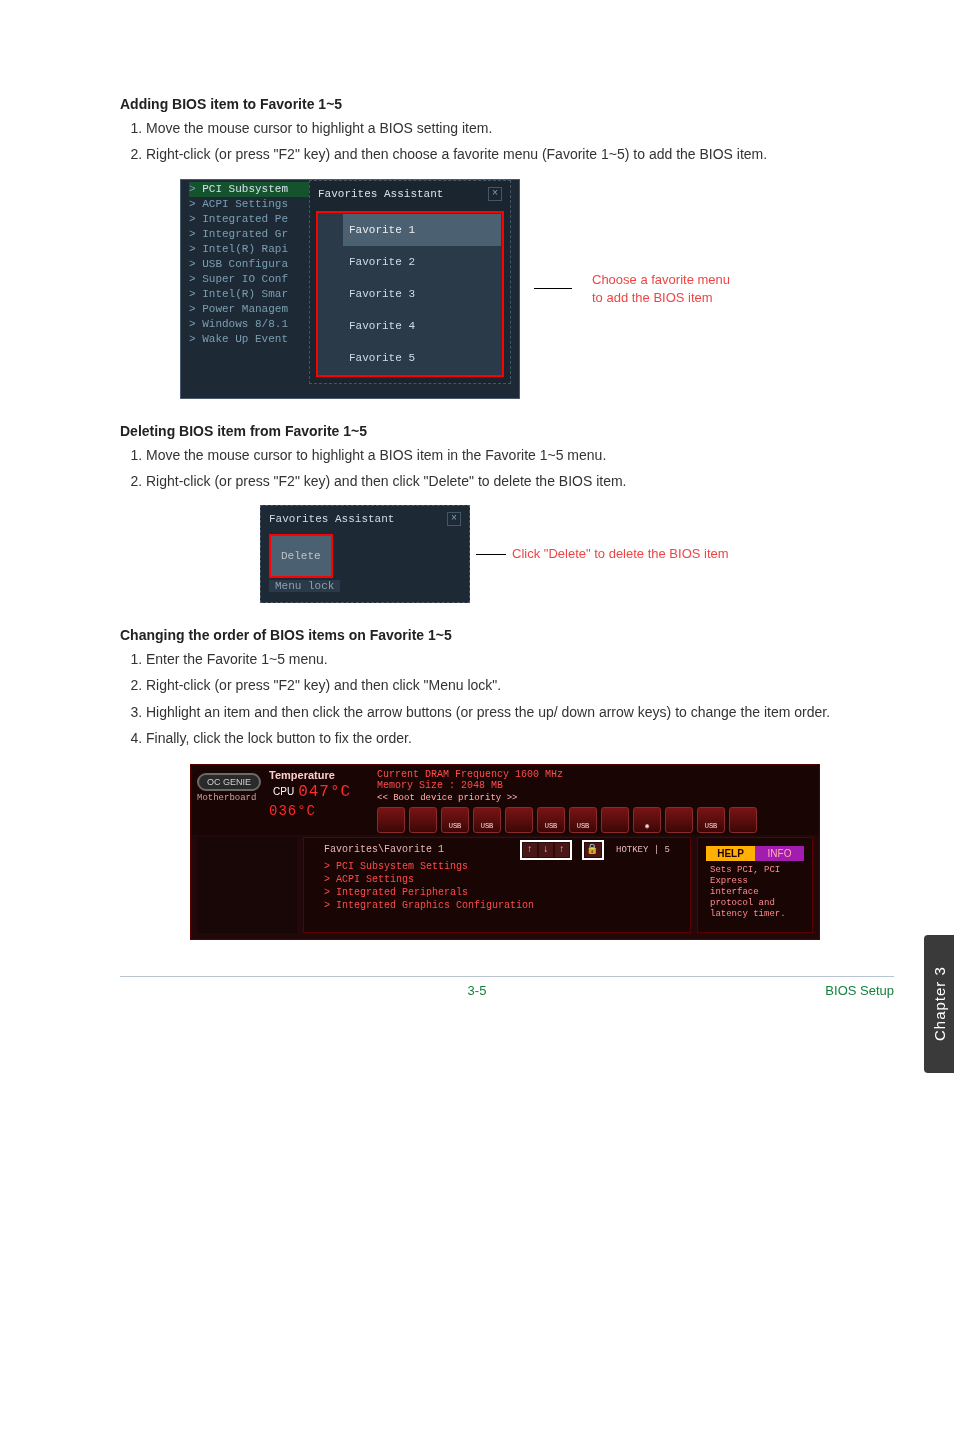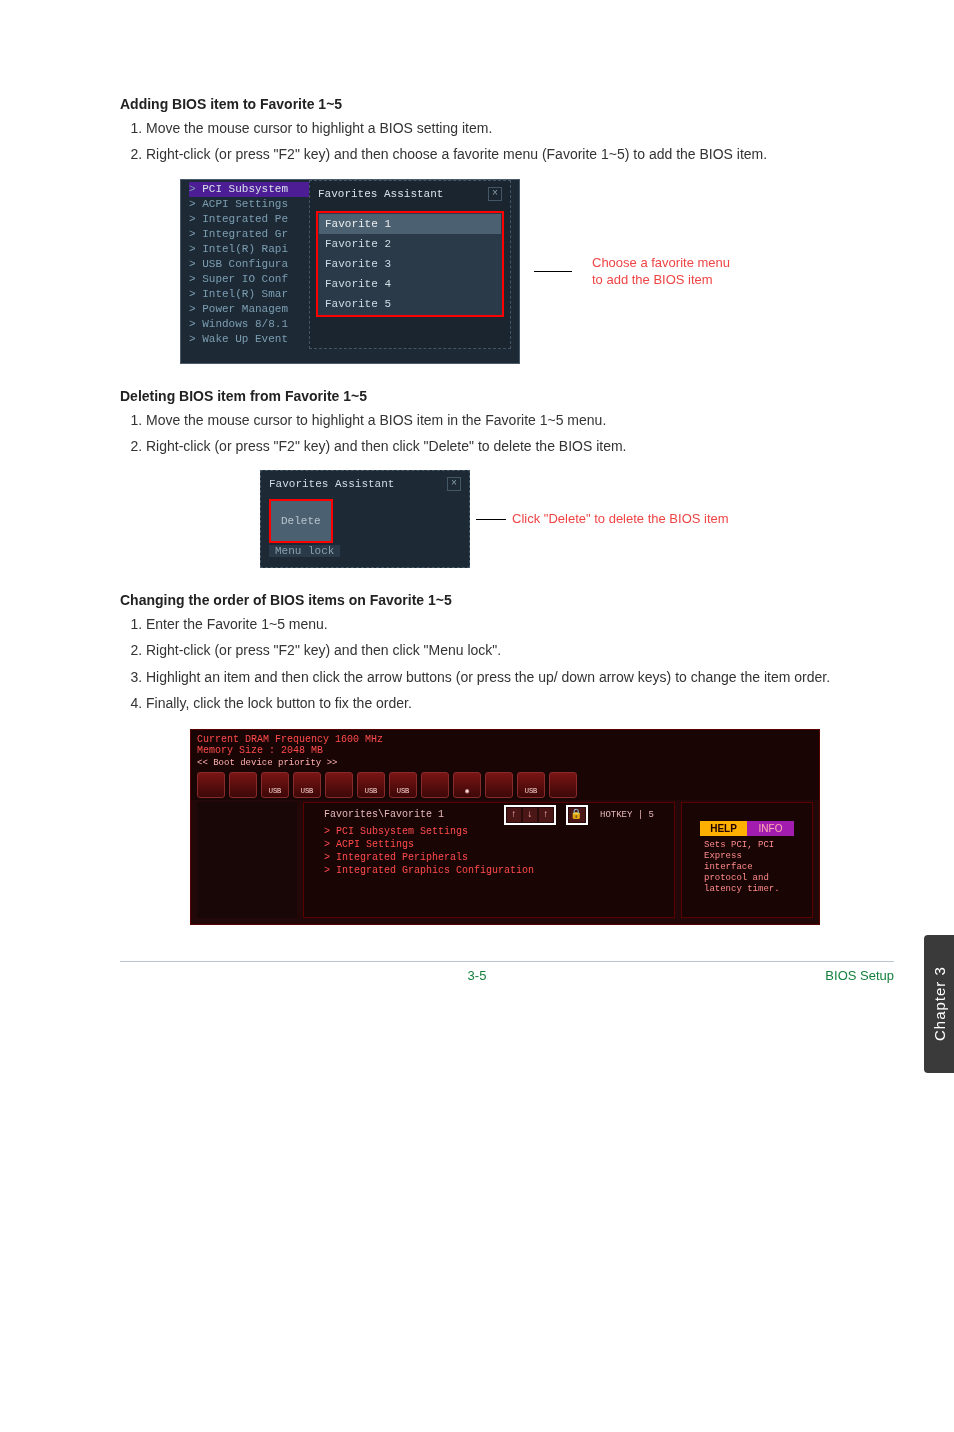--- a/index.html
+++ b/index.html
@@ -62,21 +62,21 @@
     padding: 2px 0 2px 8px;
   }
   .fig1-left .chev { color: #7c9eb2; }
   .fig1-left .item {
     display: block;
     white-space: nowrap;
     overflow: hidden;
     line-height: 15px;
   }
   .fig1-left .hl {
-    background: #4c1d95;
+    background: #14532d;
     color: #d8e3ea;
   }
   .fig1-popup {
     flex: 1;
     margin-right: 8px;
     border: 1px dashed #445766;
     background: #1a2530;
   }
   .fig1-popup-title {
     display: flex;
@@ -94,23 +94,24 @@
     line-height: 12px;
     color: #8aa0ad;
   }
   .fig1-favs {
     border: 2px solid #ff0000;
     margin: 4px 6px 6px 6px;
     background: #2a3a48;
     padding: 1px;
   }
   .fig1-favs div {
-    padding: 3px 6px;
+    padding: 9px 6px;
     color: #cfdde6;
     line-height: 14px;
+    margin-left: 24px;
   }
   .fig1-favs div.sel {
     background: #4b6172;
     color: #eee;
   }
   .fig1-annot {
     font-size: 13px;
     color: #ef4444;
     line-height: 1.35;
   }
@@ -263,24 +264,24 @@
   .fig3-lockbox span {
     width: 16px; height: 14px;
     background: #4a1616;
     color: #ffb0b0;
     text-align: center;
     font-size: 10px;
     line-height: 14px;
   }
   .fig3-hotkey { color: #e6b8b8; font-size: 9px; margin-left: 6px; }
   .fig3-helppane {
-    width: 132px;
+    width: 116px;
     border: 1px solid #5b0000;
     background: #1a0505;
-    padding: 18px;
+    padding: 8px;
   }
   .fig3-helptab {
     display: flex;
     font-family: Arial;
     font-size: 10px;
   }
   .fig3-helptab .tab1 {
     flex: 1;
     background: #ffb000;
     color: #200;
@@ -421,20 +422,36 @@
   <div class="section-heading">Changing the order of BIOS items on Favorite 1~5</div>
   <ol class="ol">
     <li>Enter the Favorite 1~5 menu.</li>
     <li>Right-click (or press "F2" key) and then click "Menu lock".</li>
     <li>Highlight an item and then click the arrow buttons (or press the up/ down arrow keys) to change the item order.</li>
     <li>Finally, click the lock button to fix the order.</li>
   </ol>
 
   <div class="fig3">
     <div class="fig3-top">
+      <div class="fig3-tempcol">
+        <div style="display:flex;align-items:flex-start;gap:8px">
+          <div>
+            <span class="fig3-ocgenie">OC GENIE</span>
+            <div class="fig3-mobo">Motherboard</div>
+          </div>
+          <div>
+            <div class="fig3-templabel">Temperature</div>
+            <div style="display:flex;align-items:center;gap:4px">
+              <span class="fig3-cpu">CPU</span>
+              <span class="fig3-seg">047°C</span>
+            </div>
+            <div class="fig3-seg" style="font-size:14px">036°C</div>
+          </div>
+        </div>
+      </div>
       <div class="fig3-right">
         <div class="fig3-dram">Current DRAM Frequency 1600 MHz</div>
         <div class="fig3-dram">Memory Size : 2048 MB</div>
         <div class="fig3-boot">&lt;&lt; <span>Boot device priority</span> &gt;&gt;</div>
         <div class="fig3-devrow">
           <div class="fig3-dev"></div>
           <div class="fig3-dev"></div>
           <div class="fig3-dev">USB</div>
           <div class="fig3-dev">USB</div>
           <div class="fig3-dev"></div>

